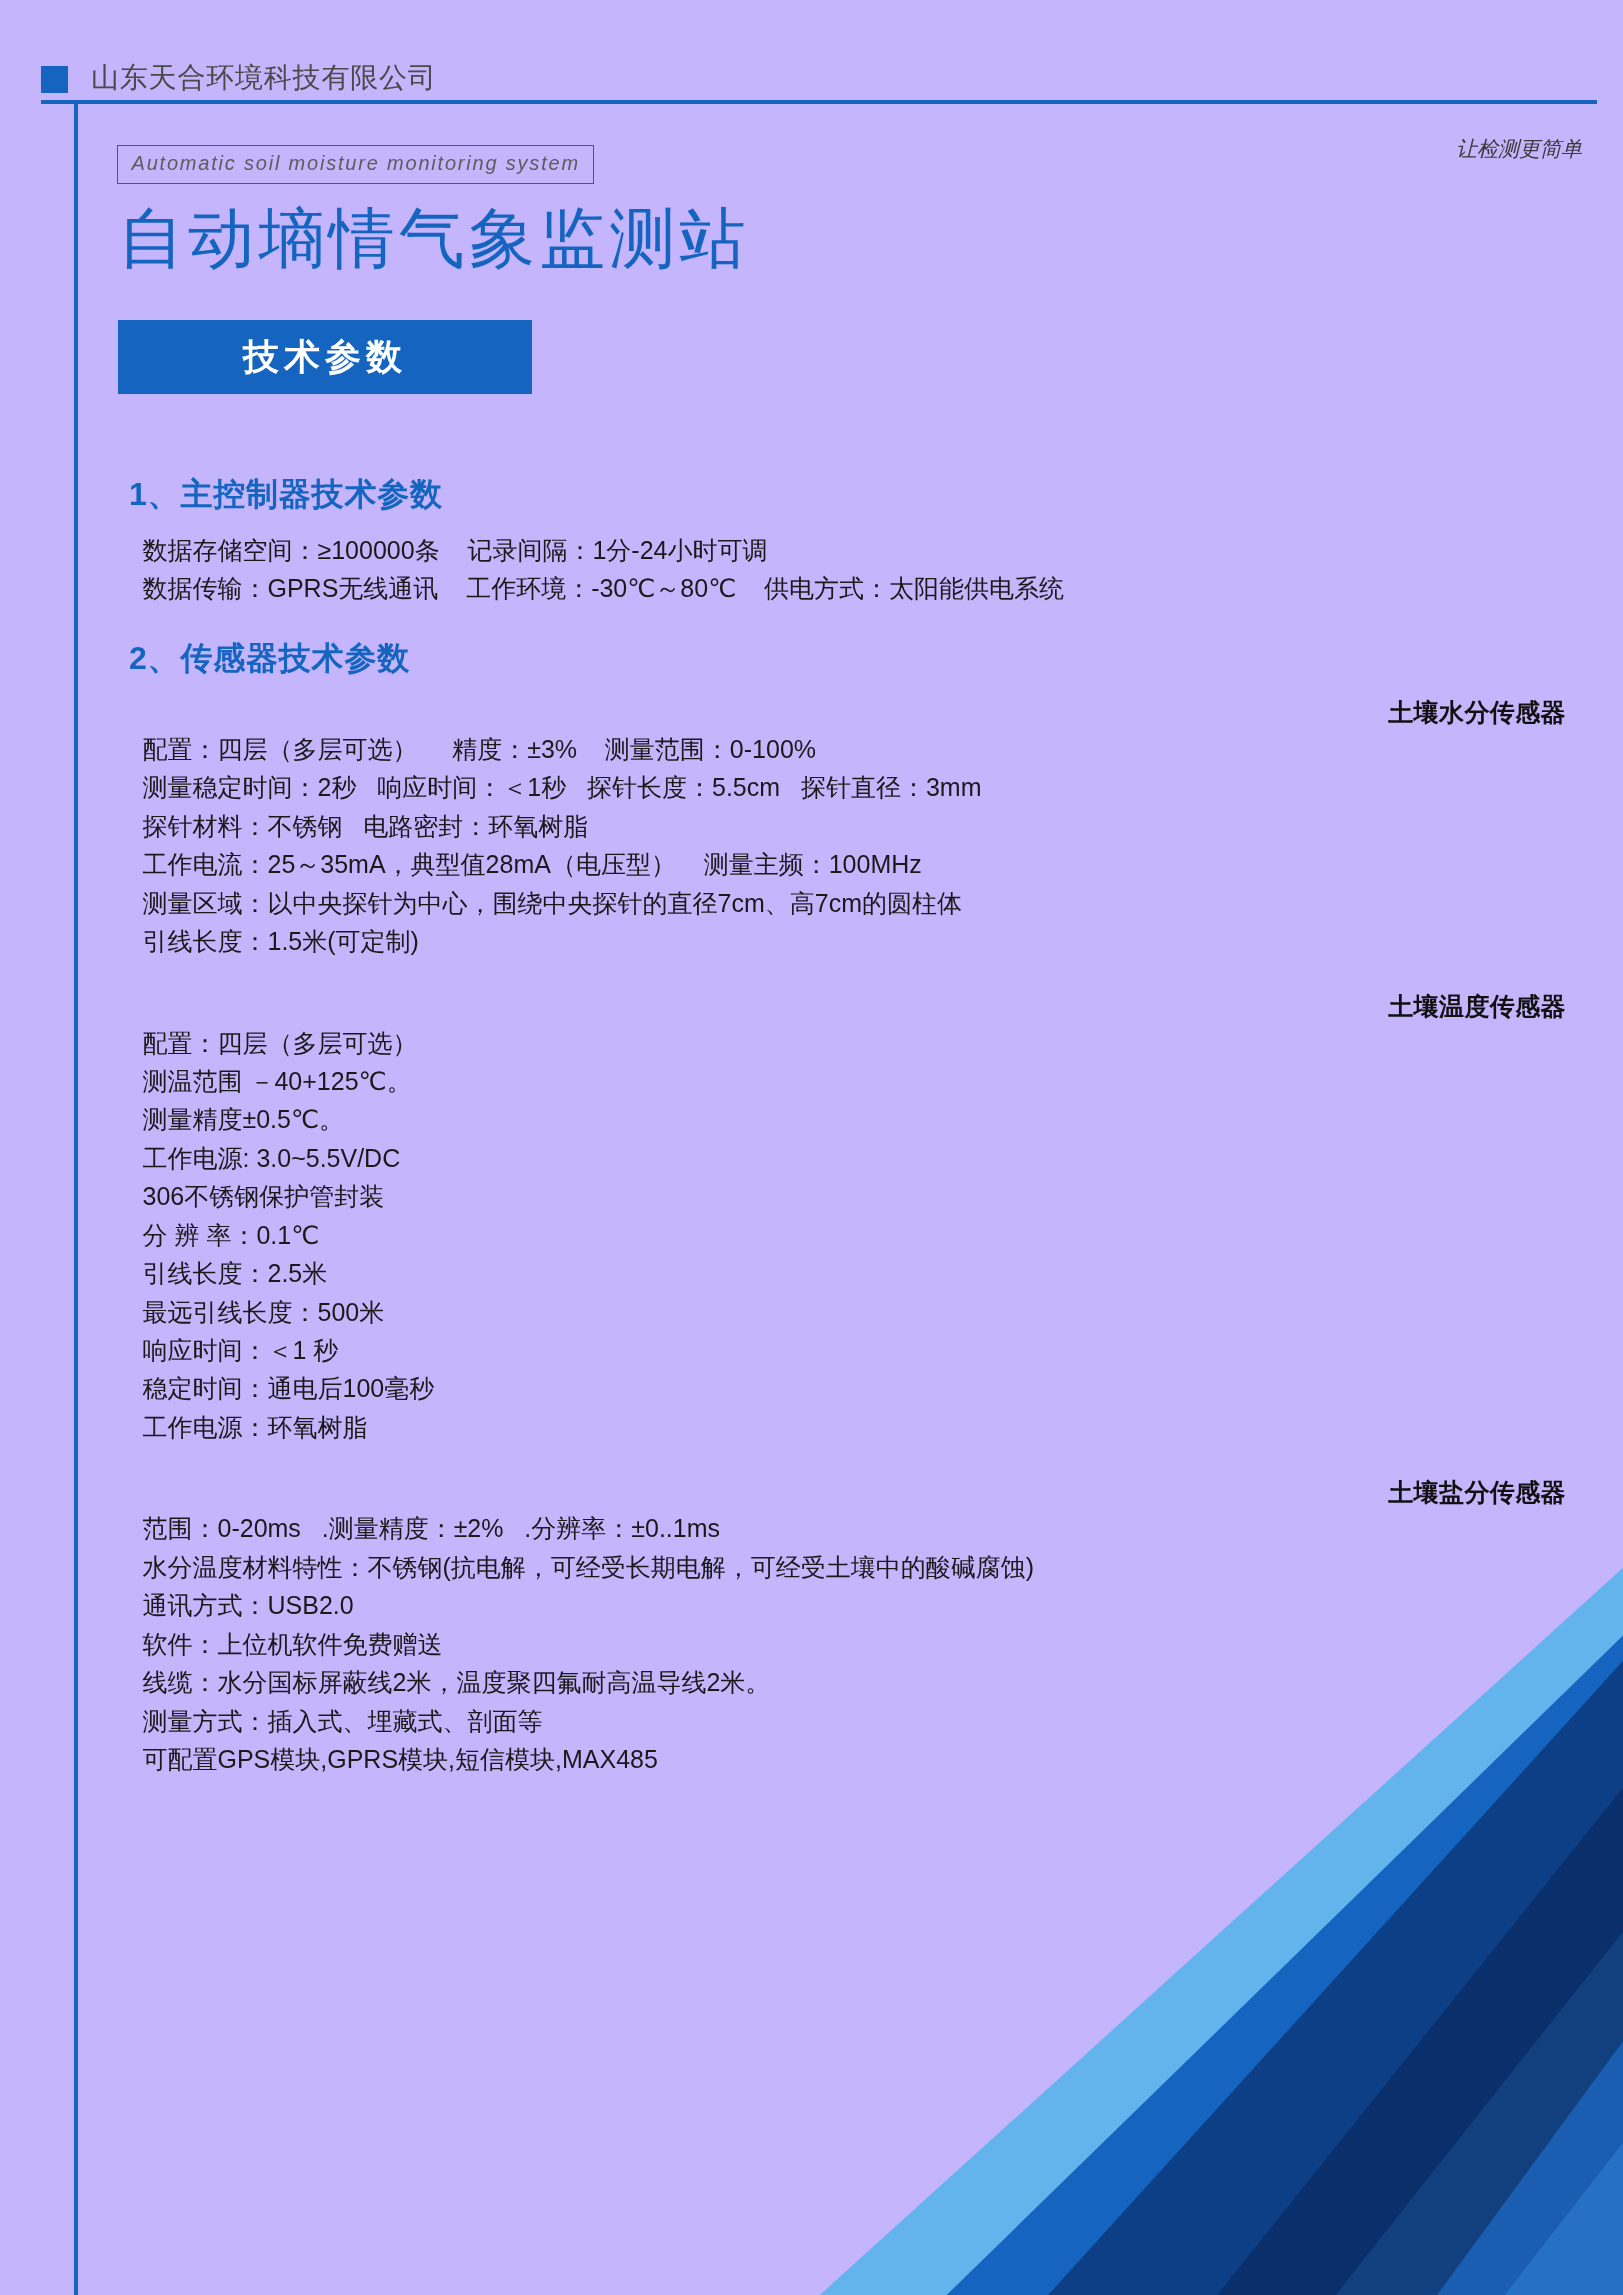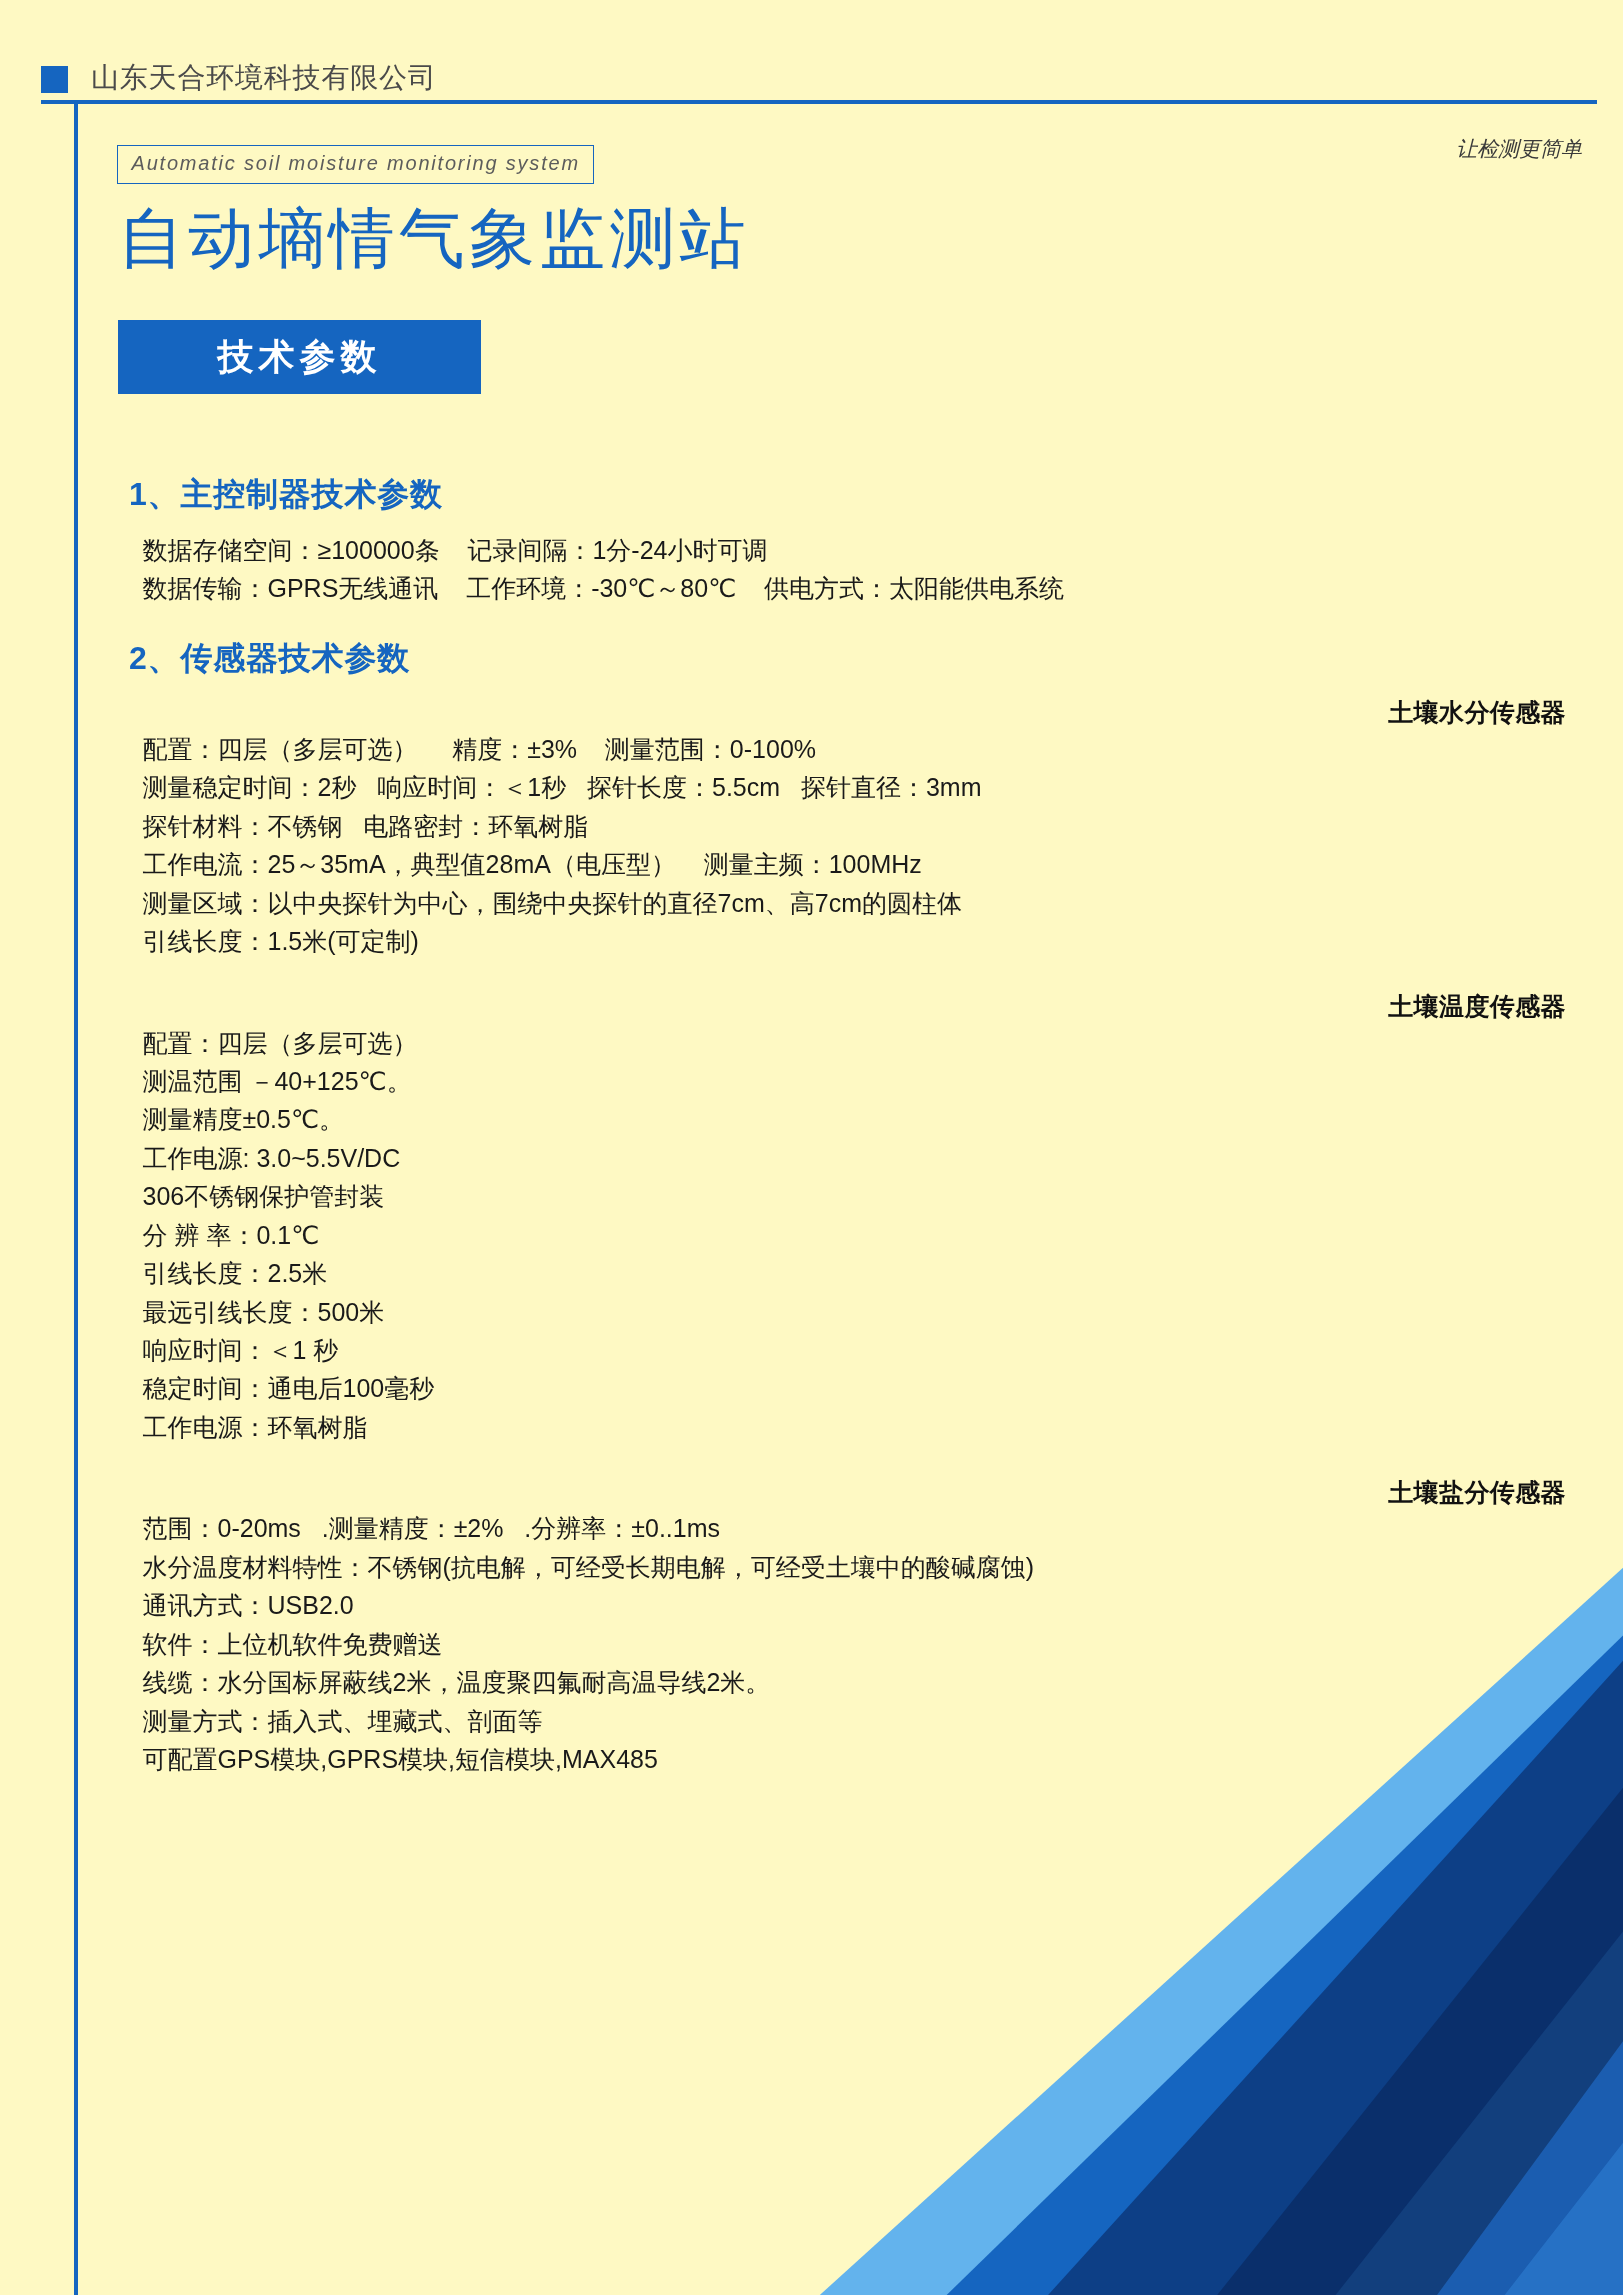--- a/index.html
+++ b/index.html
@@ -8,21 +8,21 @@
     background: #ffffff;
   }
   body {
     font-family: "Liberation Sans", "DejaVu Sans", sans-serif;
     color: #1a1a1a;
   }
   .page {
     position: relative;
     width: 1623px;
     height: 2295px;
-    background: #fef9c3;
+    background: #c4b5fd;
     overflow: hidden;
   }
 
   
   .header-rule {
     position: absolute;
     left: 41px;
     top: 100px;
     width: 1556px;
     height: 4.2px;
@@ -86,21 +86,21 @@
     font-weight: normal;
     color: #1565c0;
     letter-spacing: 4.2px;
     white-space: nowrap;
   }
 
   .spec-banner {
     position: absolute;
     left: 118px;
     top: 320px;
-    width: 363px;
+    width: 414px;
     height: 74px;
     background: #1565c0;
     display: flex;
     align-items: center;
     justify-content: center;
   }
   .spec-banner span {
     color: #ffffff;
     font-size: 36px;
     font-weight: bold;

